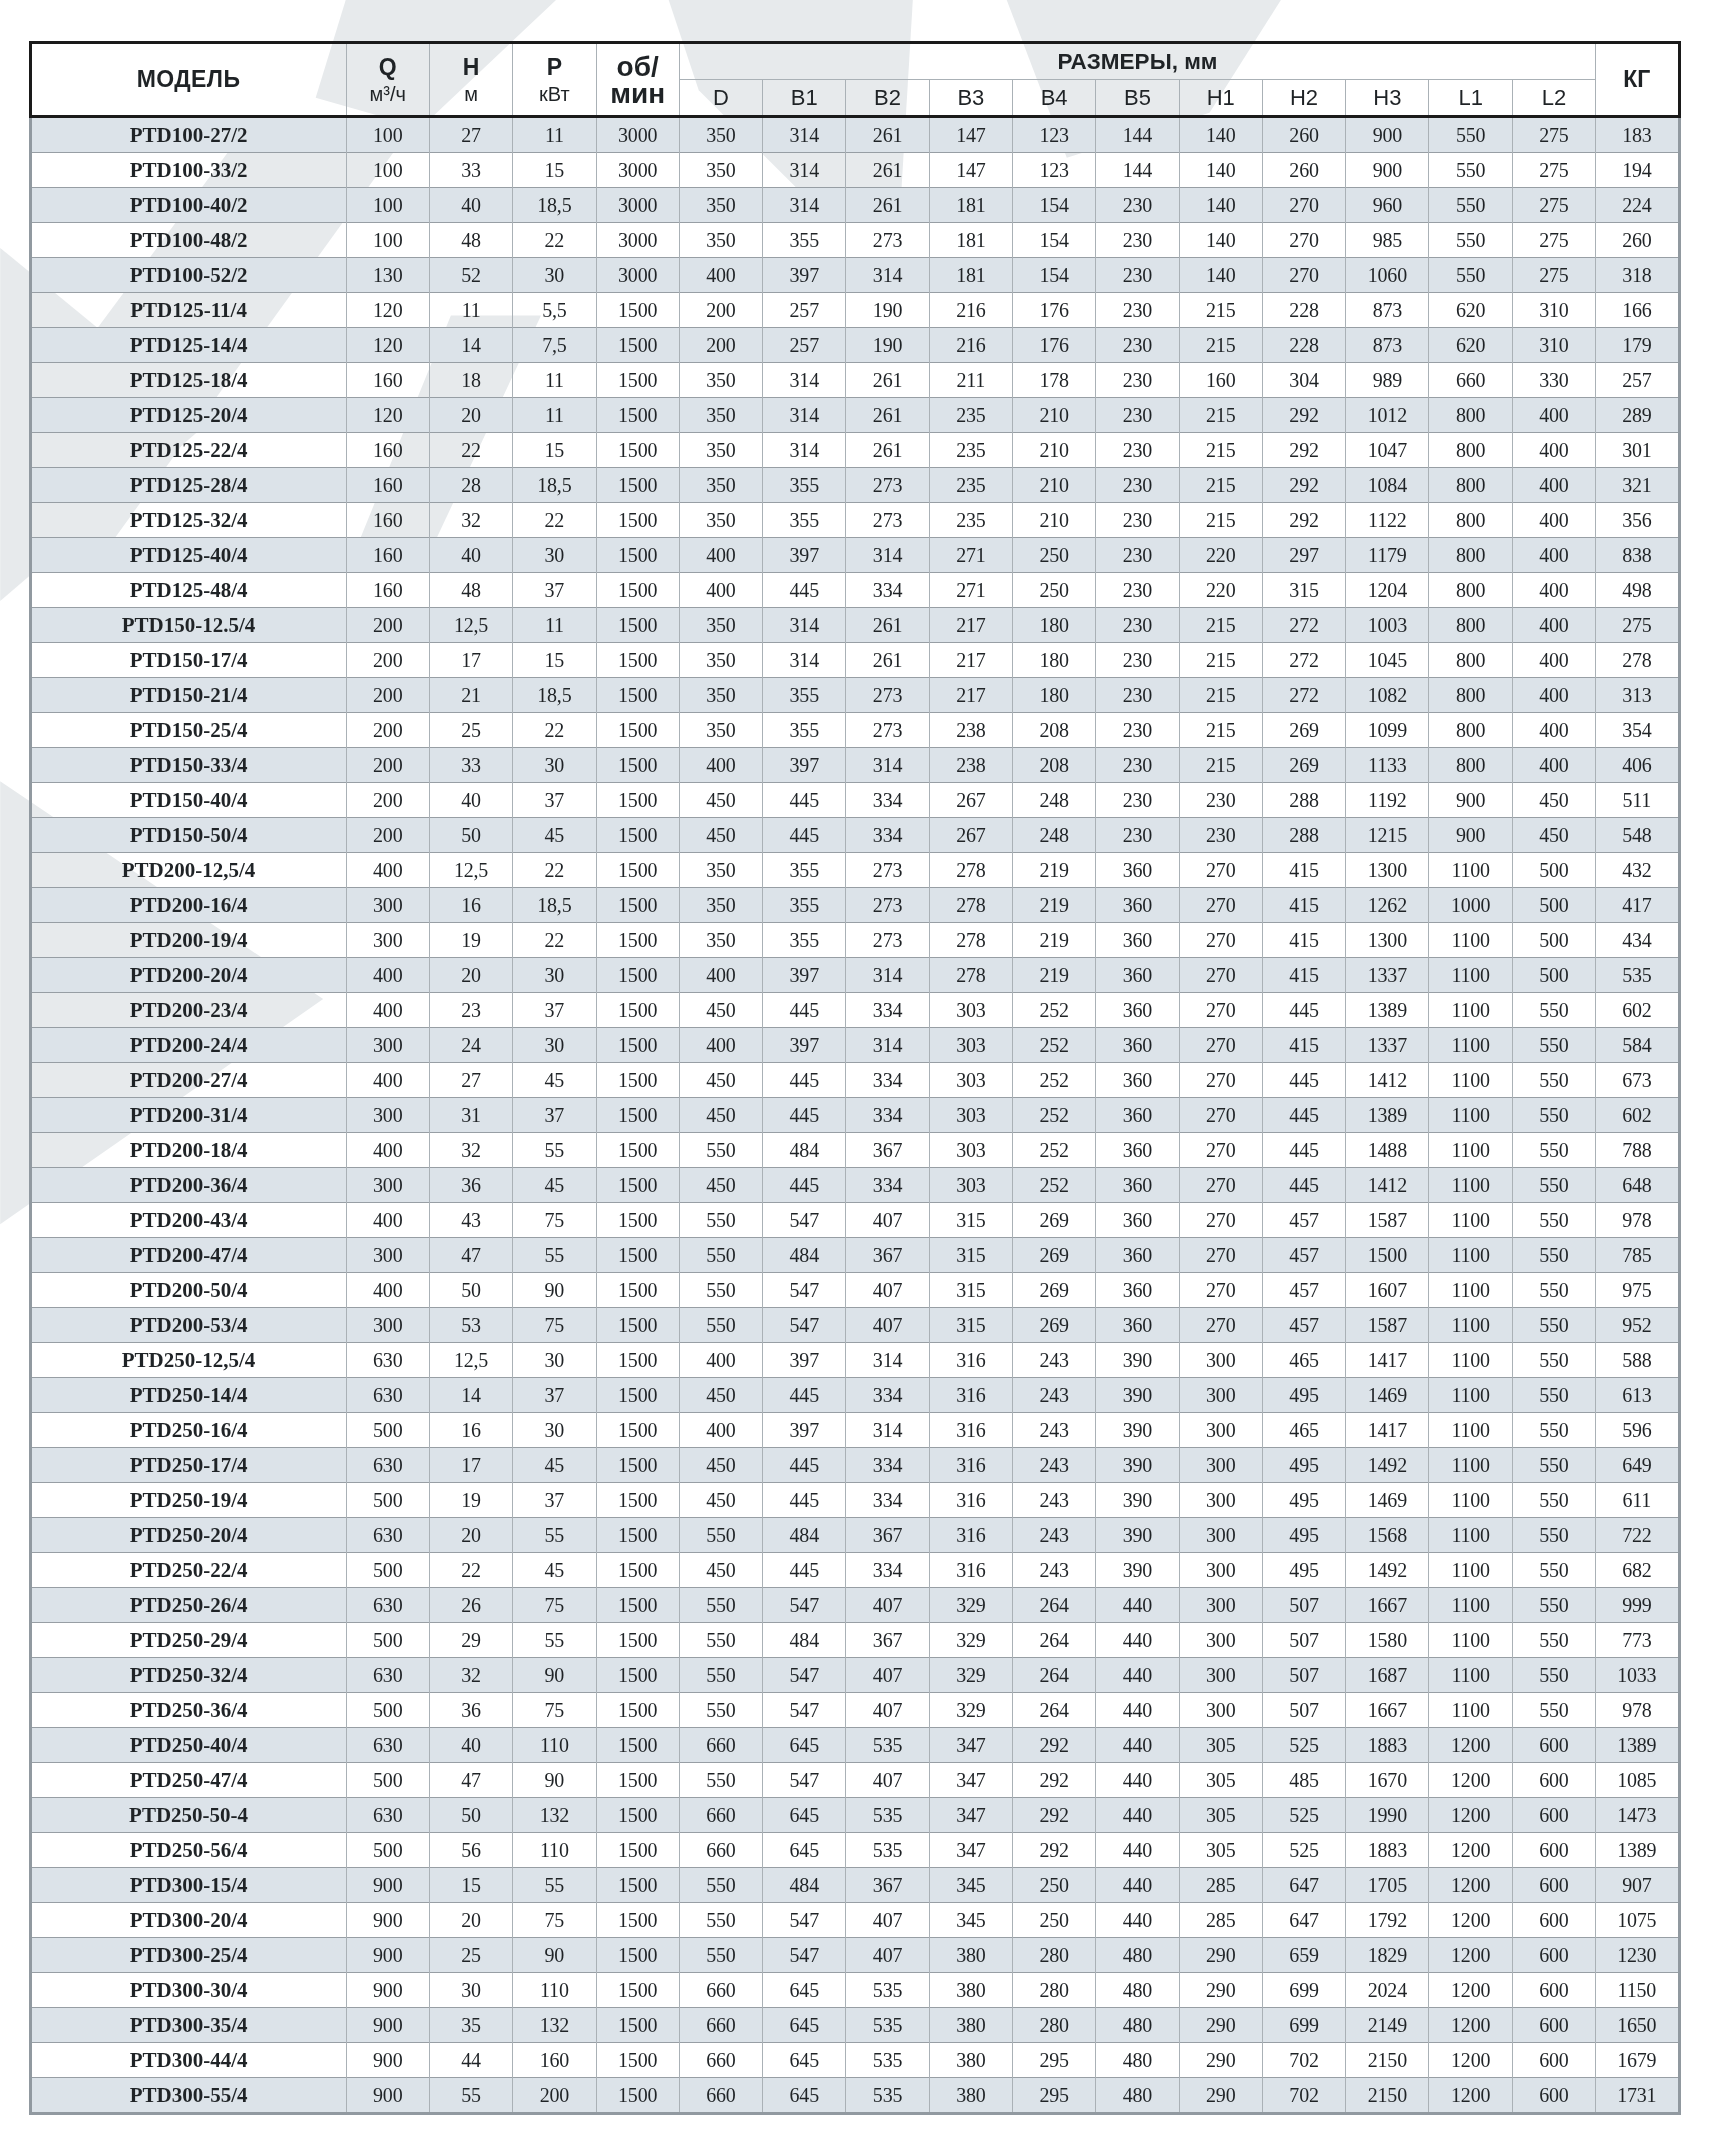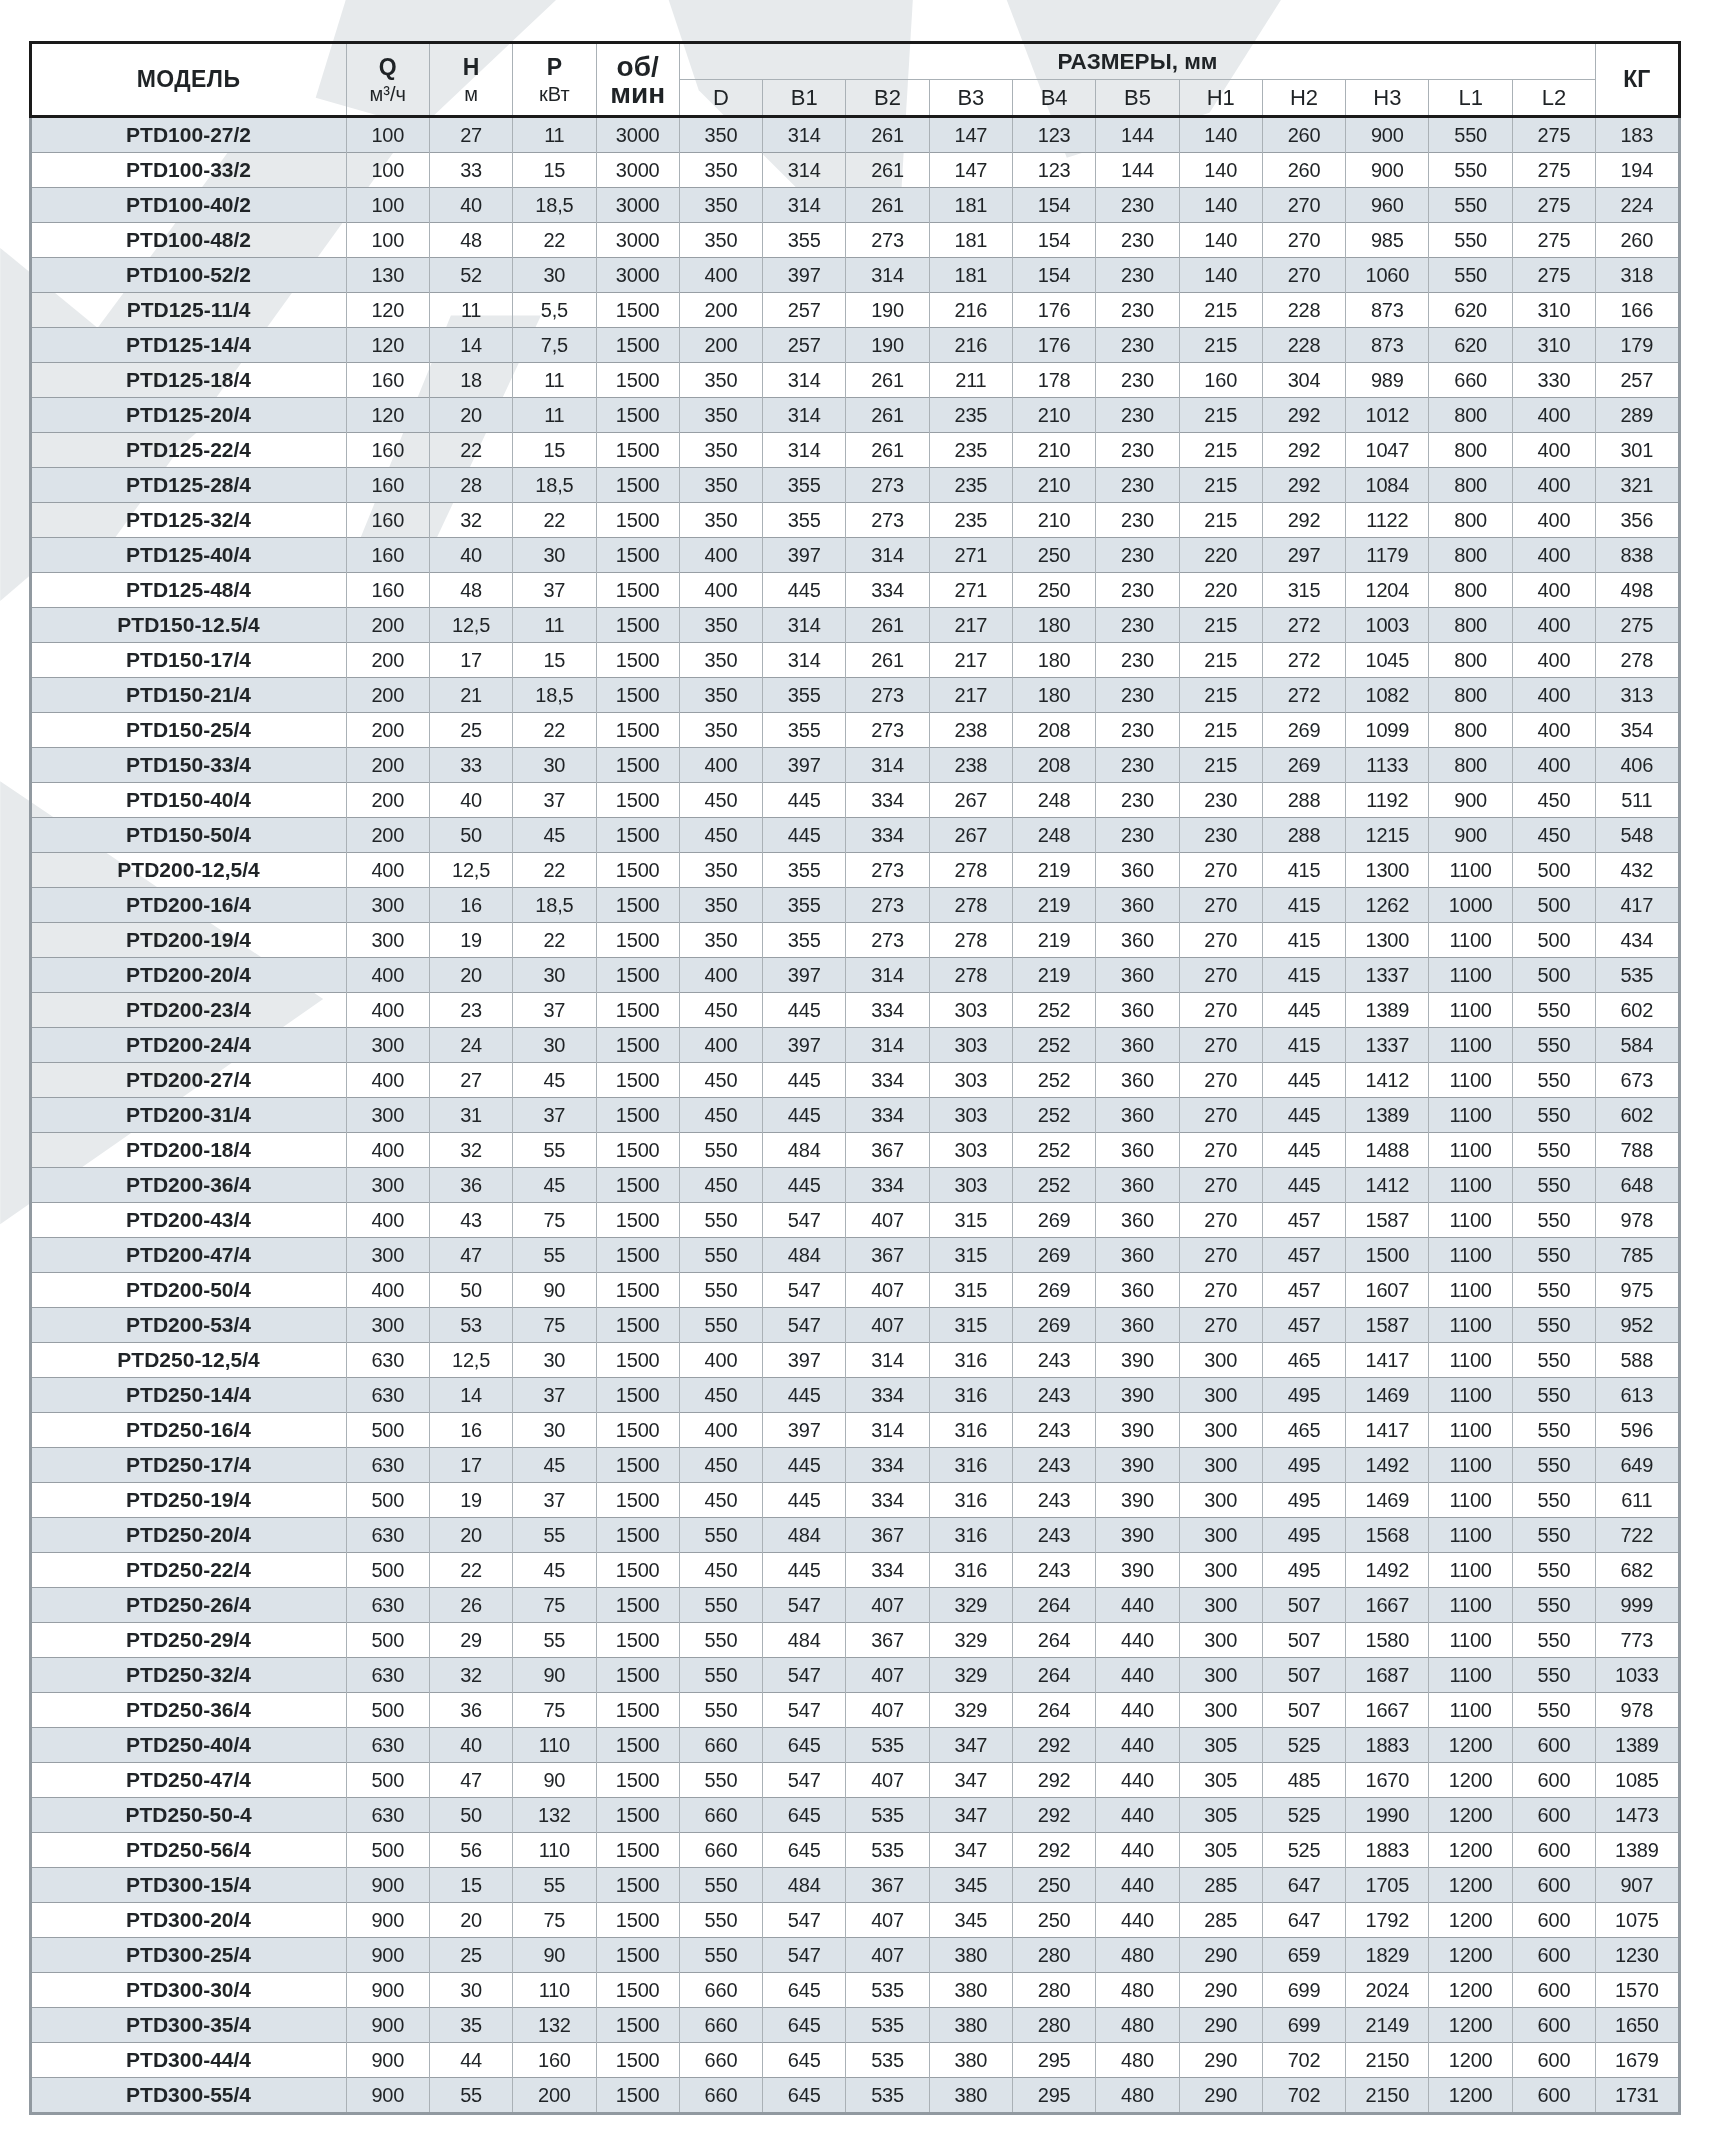--- a/index.html
+++ b/index.html
@@ -44,21 +44,21 @@
   }
   thead tr.h-top th{height:35px;}
   thead tr.h-sub th{height:35px;font-weight:normal;font-size:22px;border-top:0.8px solid var(--grid);}
   th.model-h{font-size:23px;letter-spacing:0.4px;}
   th.kg-h{font-size:23px;}
   .sym{display:block;font-size:23px;font-weight:bold;line-height:28.5px;}
   .unit{display:block;font-size:20px;font-weight:normal;line-height:24px;}
   .rpm1,.rpm2{display:block;font-size:28px;font-weight:bold;line-height:27px;}
   th.dims-h{font-size:22.5px;border-bottom:0.8px solid var(--grid);}
   thead{border-bottom:3px solid var(--header-border);}
-  tbody{border-left:3px solid var(--body-border);border-right:3px solid var(--body-border);border-bottom:3px solid var(--body-border);}
+  tbody{border-left:3px solid var(--body-border);border-right:3px solid var(--body-border);border-bottom:3px solid var(--body-border);font-family:Liberation Serif, serif;}
   tbody td{
     height:34px;
     text-align:center;
     vertical-align:middle;
     font-size:20px;
     letter-spacing:-0.2px;
     border-left:0.8px solid var(--grid);
     border-right:0.8px solid var(--grid);
     border-top:1.5px solid var(--row-line);
     background:transparent;
@@ -1157,21 +1157,21 @@
           <td>645</td>
           <td>535</td>
           <td>380</td>
           <td>280</td>
           <td>480</td>
           <td>290</td>
           <td>699</td>
           <td>2024</td>
           <td>1200</td>
           <td>600</td>
-          <td>1570</td>
+          <td>1150</td>
         </tr>
         <tr>
           <td class="model">PTD300-35/4</td>
           <td>900</td>
           <td>35</td>
           <td>132</td>
           <td>1500</td>
           <td>660</td>
           <td>645</td>
           <td>535</td>

